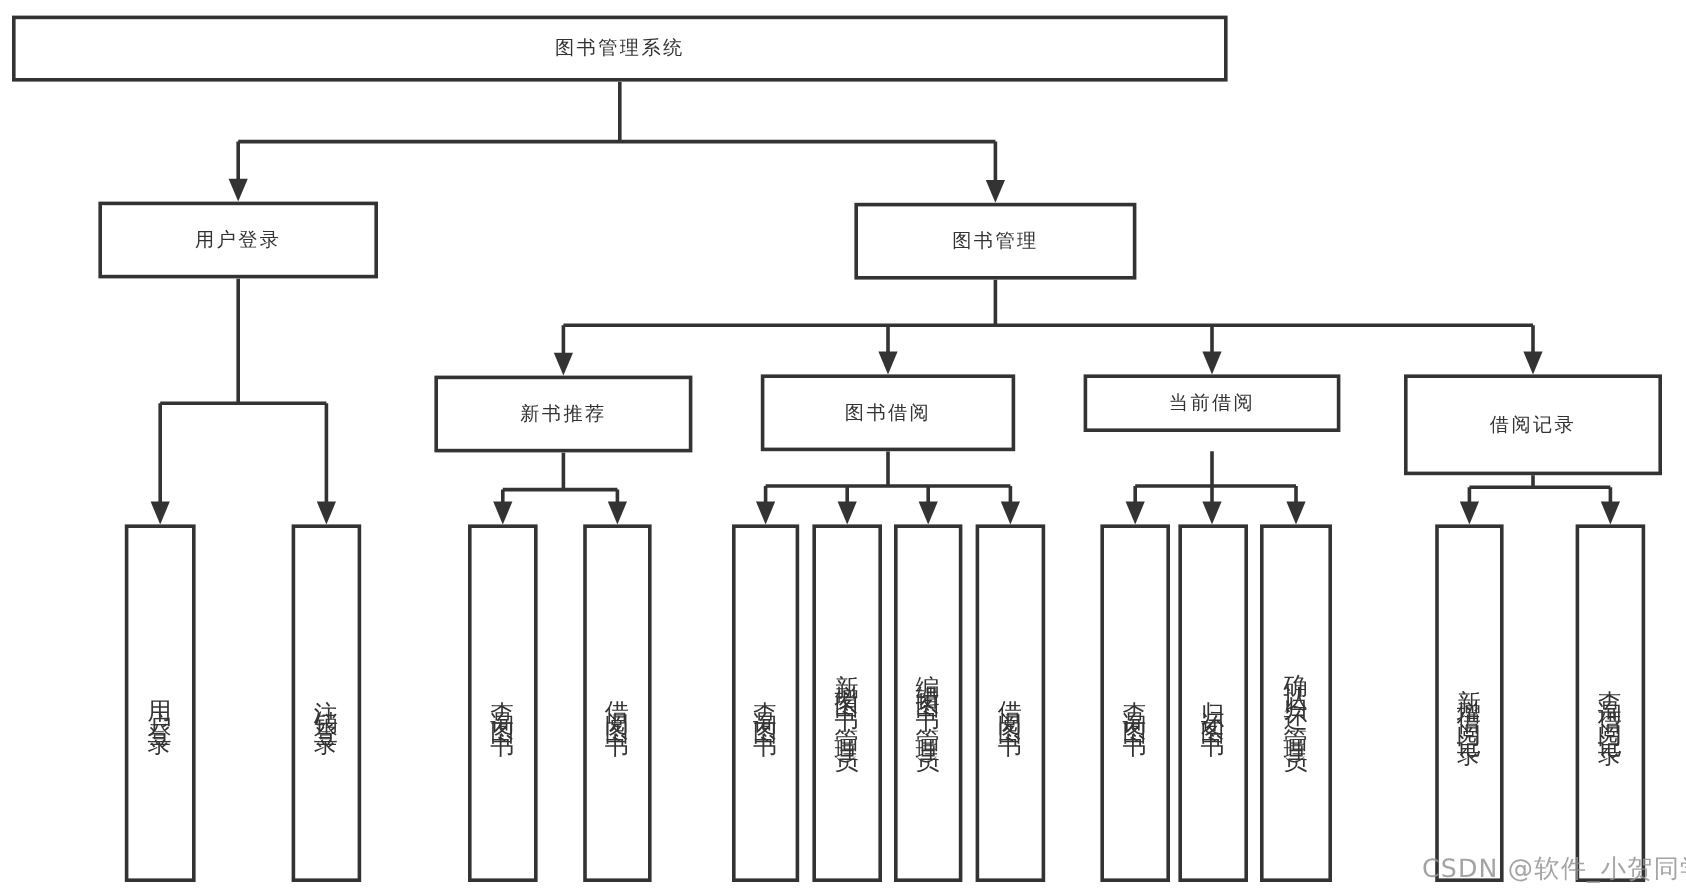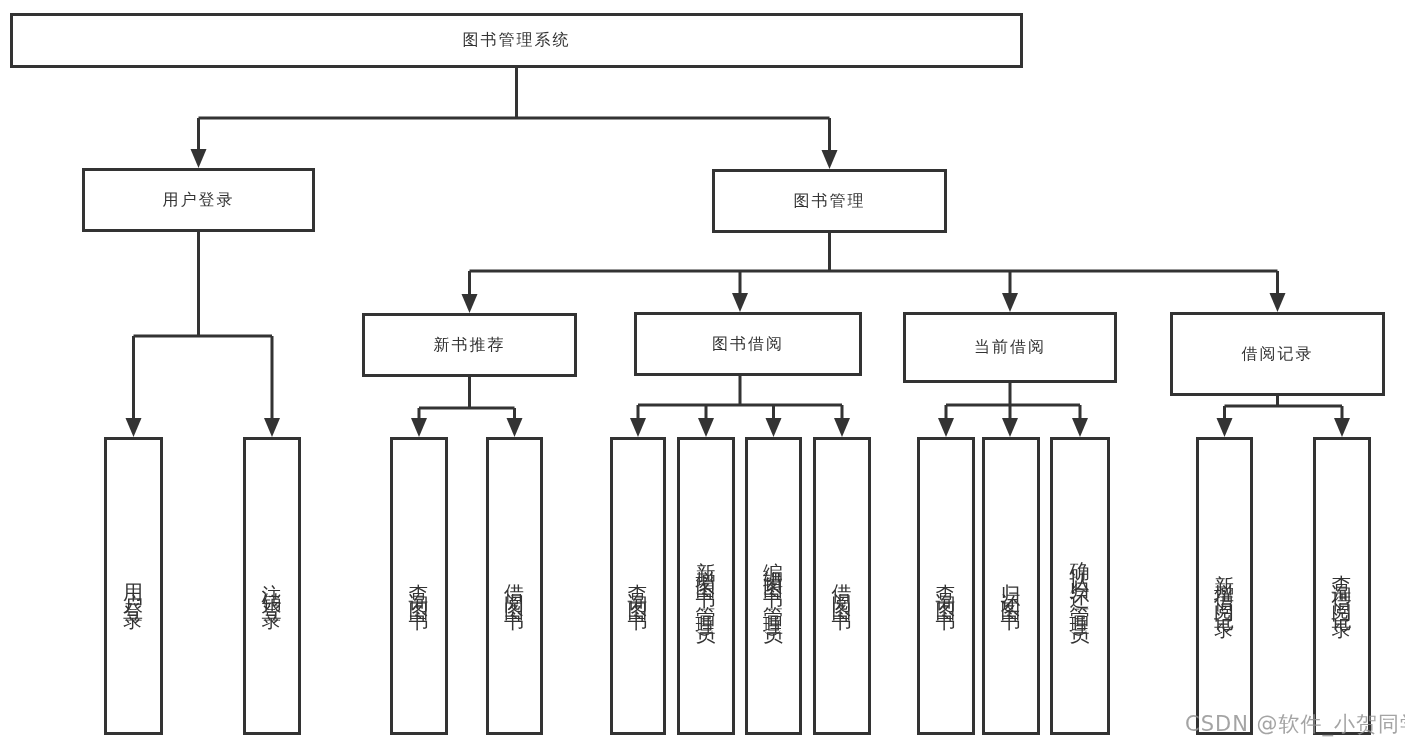--- a/index.html
+++ b/index.html
@@ -112,24 +112,24 @@
   <div class="node node-h" style="left:82px; top:168px; width:233px; height:64px;">
     <span>用户登录</span>
   </div>
   <div class="node node-h" style="left:712px; top:169px; width:235px; height:64px;">
     <span>图书管理</span>
   </div>
 
   <div class="node node-h" style="left:362px; top:313px; width:215px; height:64px;">
     <span>新书推荐</span>
   </div>
-  <div class="node node-h" style="left:634px; top:312px; width:228px; height:64px;">
+  <div class="node node-h" style="left:634px; top:312px; width:212px; height:64px;">
     <span>图书借阅</span>
   </div>
-  <div class="node node-h" style="left:903px; top:312px; width:214px; height:71px;">
+  <div class="node node-h" style="left:903px; top:312px; width:214px; height:48px;">
     <span>当前借阅</span>
   </div>
   <div class="node node-h" style="left:1170px; top:312px; width:215px; height:84px;">
     <span>借阅记录</span>
   </div>
 
   <div class="node node-v" style="left:104px; top:437px; width:59px; height:298px;">
     <span>用户登录</span>
   </div>
   <div class="node node-v" style="left:243px; top:437px; width:58px; height:298px;">

